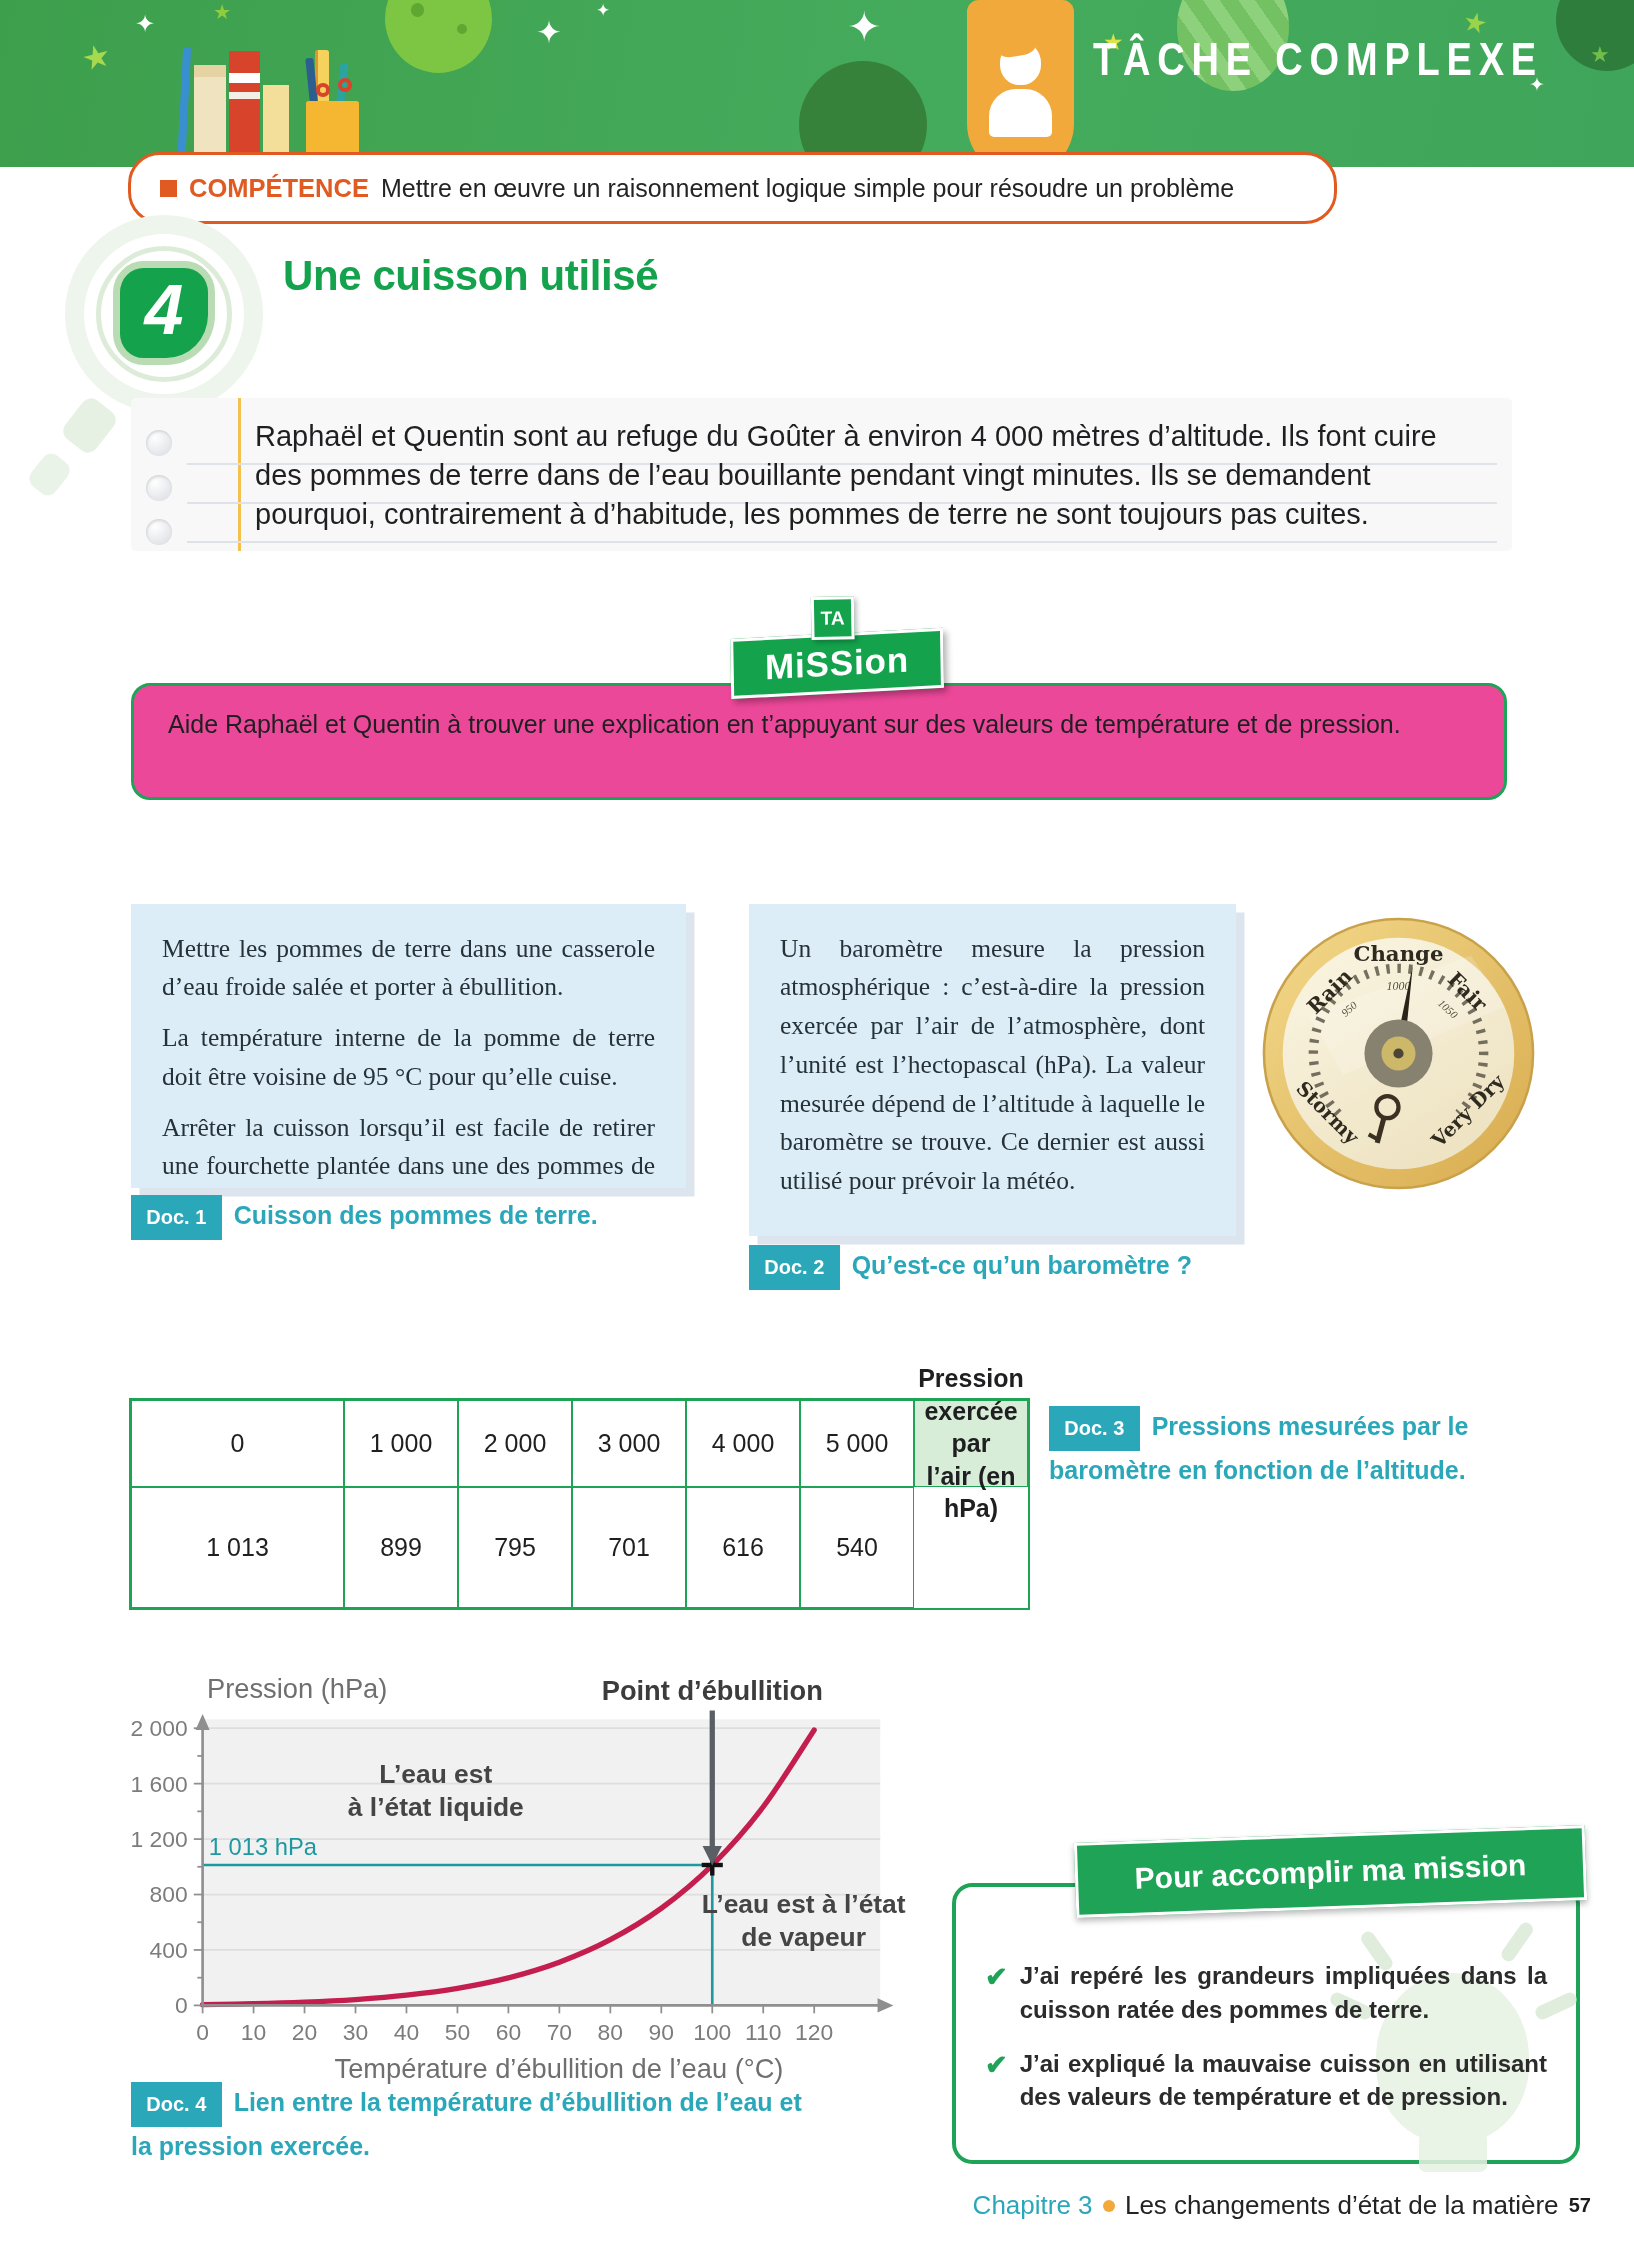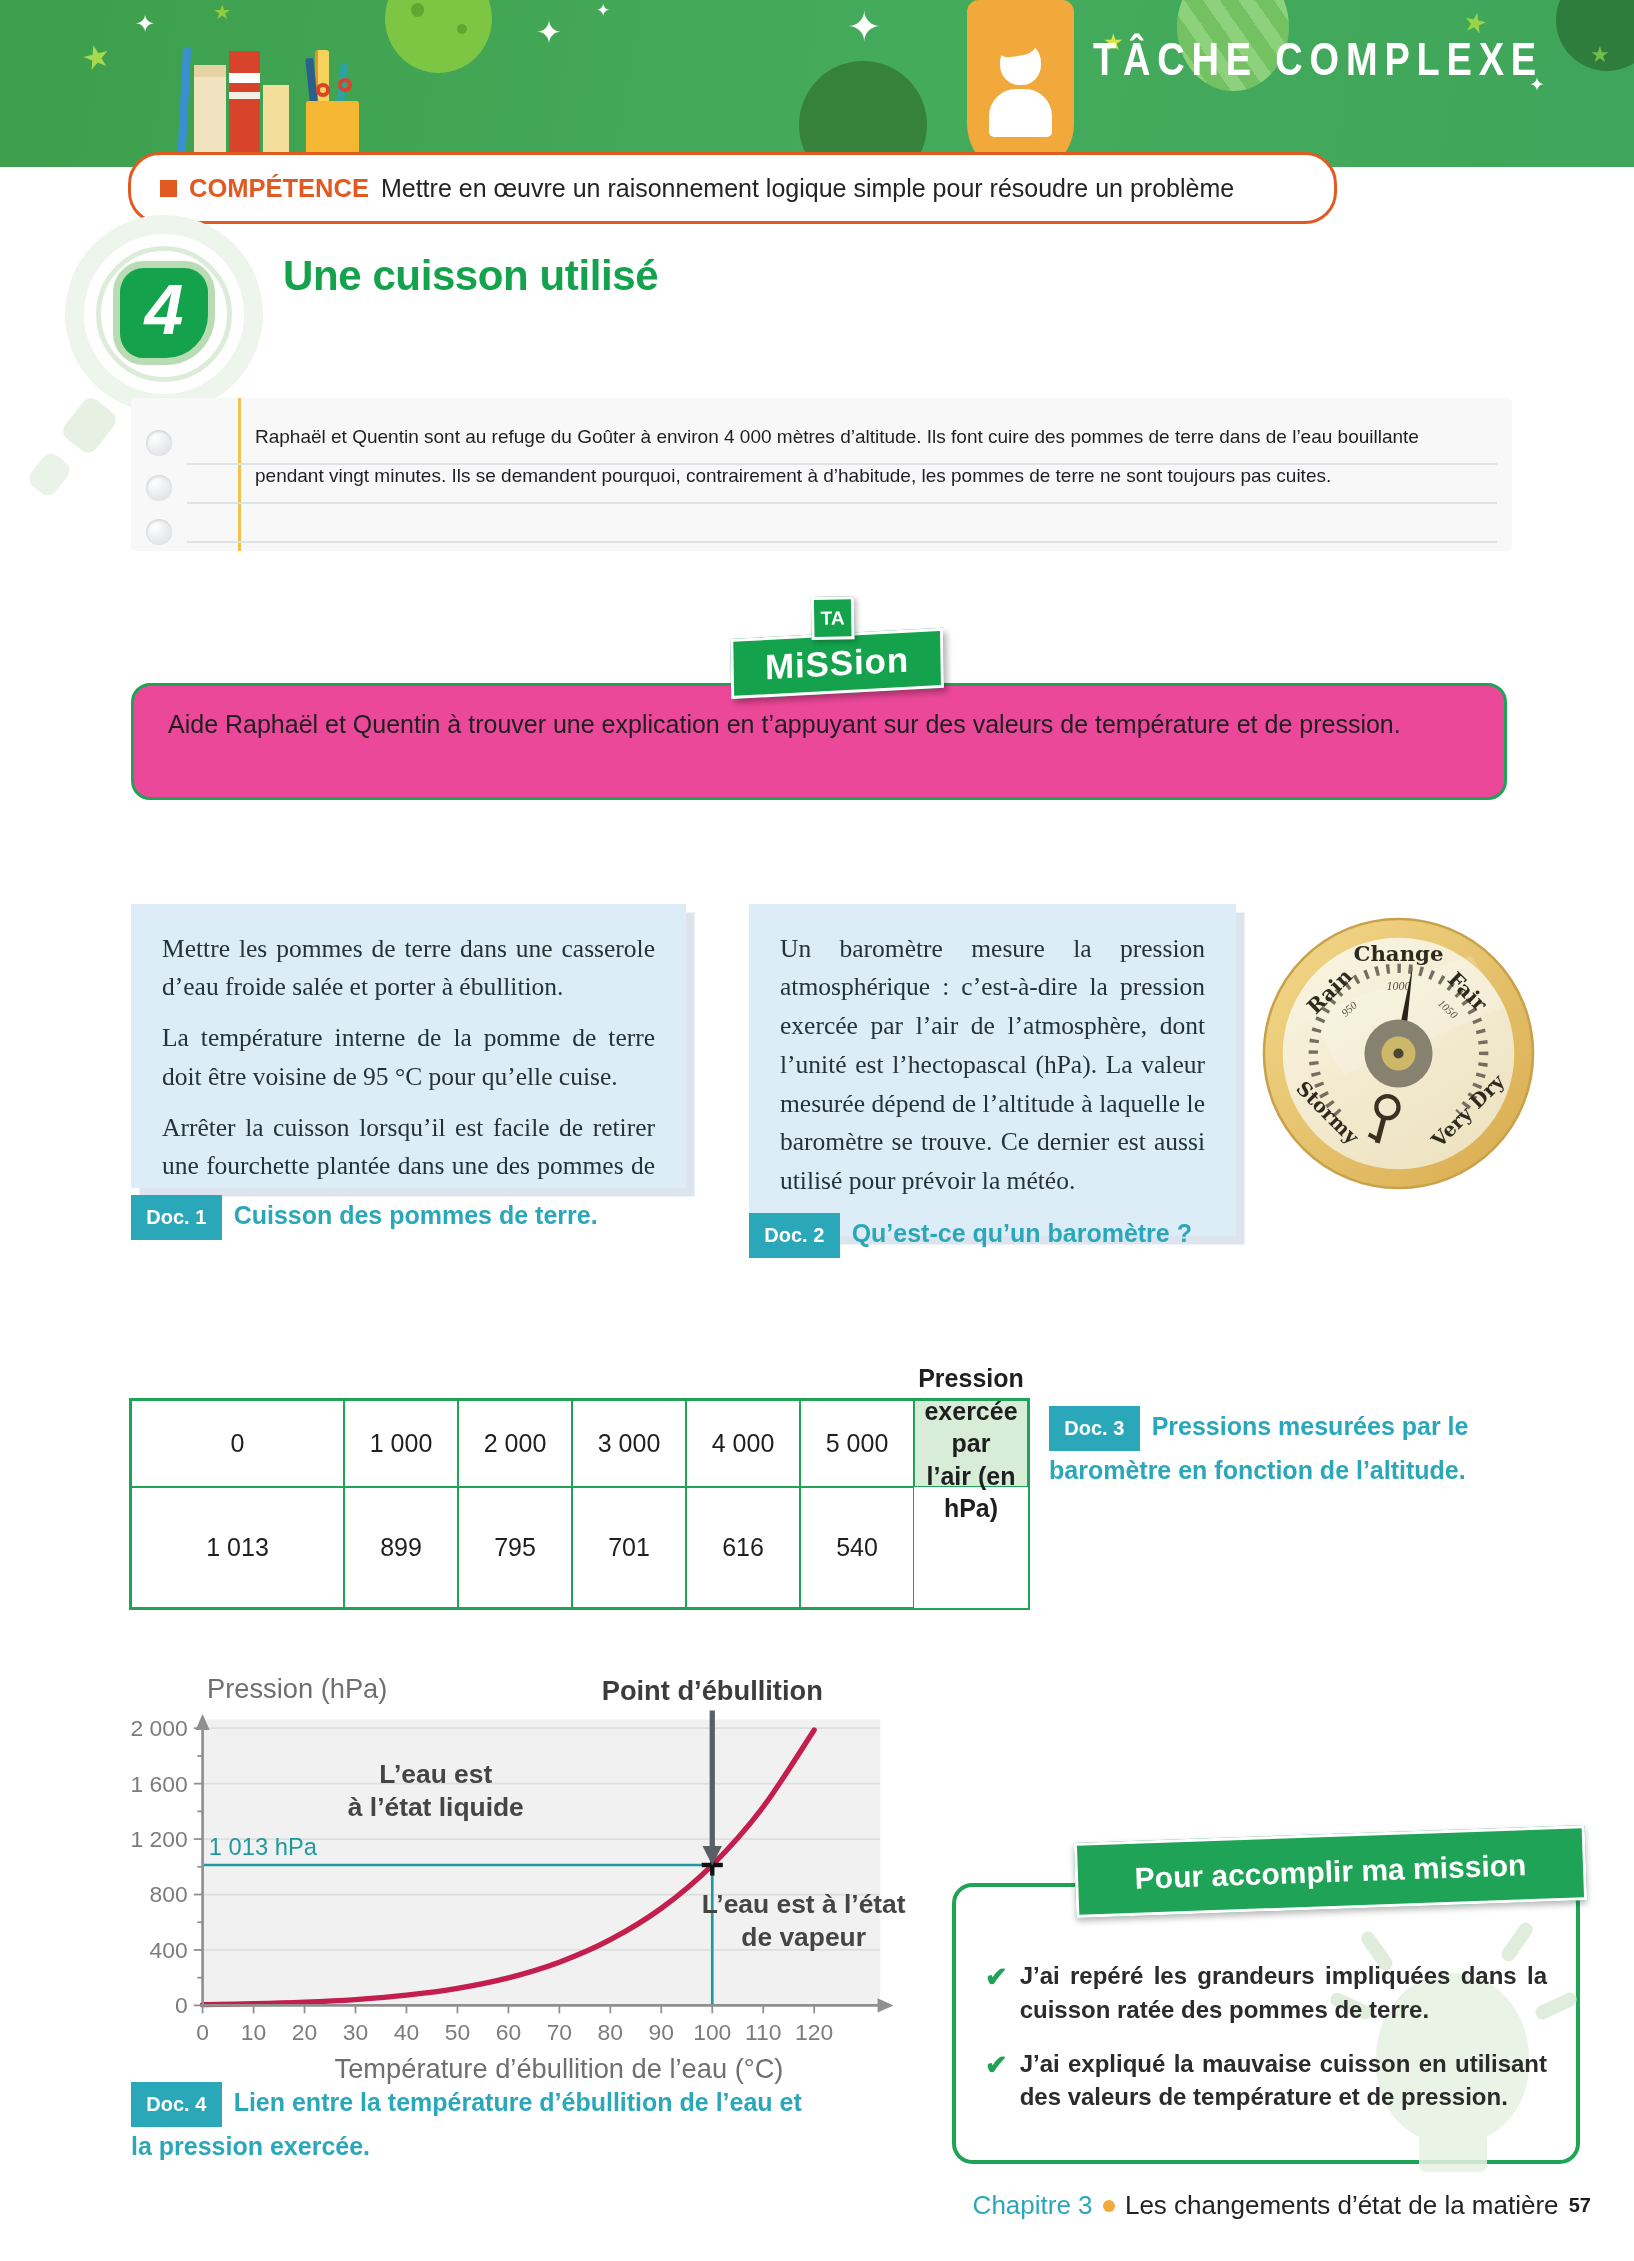--- a/index.html
+++ b/index.html
@@ -45,21 +45,21 @@
   .blob-4 span { color:#ffffff; font-size:70px; font-weight:bold; font-style:italic; transform:translateY(-3.4px); }
   .handle-blob { position:absolute; background:#e7f1e3; border-radius:10.2px; }
   .lesson-title { position:absolute; left:283px; top:252px; color:#14a24c; font-size:42px; font-weight:bold; letter-spacing:-0.4px; }
 
   
   .intro { position:absolute; left:131px; top:398px; width:1381px; height:153px; background:#f8f8f9; border-radius:5.1px; }
   .intro-hole { position:absolute; left:15.3px; width:25.5px; height:25.5px; border-radius:50%;
     background:radial-gradient(circle at 35% 30%, #ffffff 0%, #e7e9ec 60%, #d8dbdf 100%); box-shadow:inset 0.9px 1.7px 2.6px rgba(0,0,0,.12); }
   .intro-yellow-line { position:absolute; left:107px; top:0; width:3.4px; height:153px; background:#f2c14e; }
   .intro-rule { position:absolute; left:56px; right:15.3px; height:1.7px; background:#dfe2e7; }
-  .intro-text { position:absolute; left:124px; top:19px; width:1234px; color:#1f1f21; font-size:19px; line-height:39px; }
+  .intro-text { position:absolute; left:124px; top:19px; width:1234px; color:#1f1f21; font-size:29px; line-height:39px; }
 
   
   .ta-badge { position:absolute; left:730px; top:601px; width:230px; height:102px; transform:rotate(-3deg); z-index:5; }
   .ta-sign { position:absolute; left:0; top:32px; width:213px; height:60px; background:#14a24c; border:3.4px solid #ffffff;
     box-shadow:3.4px 4.3px 6.8px rgba(0,0,0,.3); display:flex; align-items:center; justify-content:center; transform:skewX(-2deg); }
   .ta-sign span { color:#ffffff; font-size:35px; font-weight:bold; letter-spacing:0.9px; }
   .ta-square { position:absolute; left:83px; top:-5.1px; width:43px; height:43px; background:#14a24c; border:3.4px solid #ffffff;
     box-shadow:2.6px 2.6px 5.1px rgba(0,0,0,.25); display:flex; align-items:center; justify-content:center; transform:rotate(2deg); }
   .ta-square span { color:#ffffff; font-size:19px; font-weight:bold; }
   .mission-box { position:absolute; left:131px; top:683px; width:1376px; height:117px; background:#ec4899;
@@ -69,21 +69,21 @@
   
   .doc-box { position:absolute; background:#dcedf8; box-shadow:8.5px 8.5px 0 rgba(178,196,214,.45); padding:25.5px 31px; }
   .doc-box p { font-family:"Liberation Serif", serif; color:#263238; font-size:25.5px; line-height:1.52; text-align:justify; }
   .doc1-box { left:131px; top:904px; width:555px; height:284px; }
   .doc1-box p { margin-bottom:12px; }
   .doc2-box { left:749px; top:904px; width:487px; height:332px; }
   .doc-caption { position:absolute; font-size:25px; font-weight:bold; color:#2ba7ba; line-height:1.55; }
   .doc-badge { display:inline-block; background:#2ba7ba; color:#ffffff; font-weight:bold; font-size:20px;
     padding:6.8px 15.3px; margin-right:12px; vertical-align:baseline; }
   .doc1-caption { left:131px; top:1195px; width:562px; }
-  .doc2-caption { left:749px; top:1213px; width:511px; }
+  .doc2-caption { left:749px; top:1245px; width:511px; }
   .doc3-caption { left:1049px; top:1406px; width:426px; }
   .doc4-caption { left:131px; top:2082px; width:681px; }
 
   .barometer { position:absolute; left:1258px; top:913px; }
 
   
   .alt-table { position:absolute; left:129px; top:1398px; width:901px; border:2.6px solid #1fa457;
     display:grid; grid-template-columns:213px repeat(6,1fr); grid-template-rows:87px 121px; background:#ffffff; }
   .alt-cell { border:1.7px solid #1fa457; display:flex; align-items:center; justify-content:center;
     color:#1f1f21; font-size:25px; text-align:center; }

